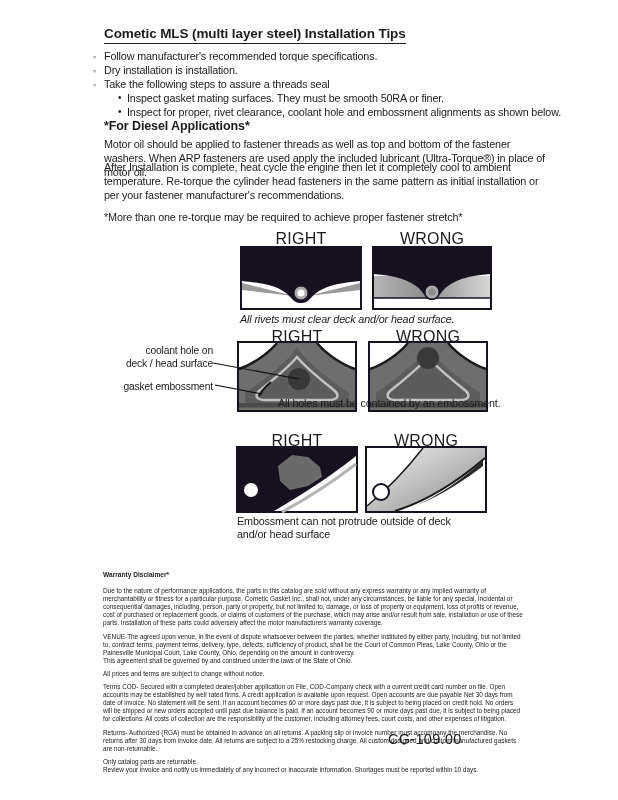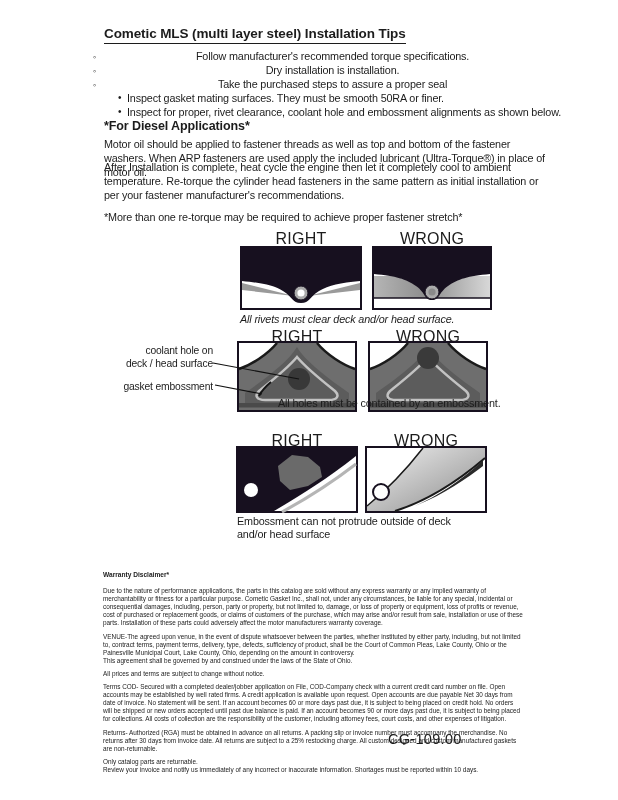--- a/index.html
+++ b/index.html
@@ -3,21 +3,21 @@
 <meta charset="utf-8">
 <style>
   html,body{margin:0;padding:0;}
   body{width:618px;height:800px;background:#ffffff;font-family:"Liberation Sans","DejaVu Sans",sans-serif;color:#1c1c1c;overflow:hidden;}
   .page{position:relative;width:572px;height:800px;background:#fff;}
   .abs{position:absolute;}
 
   .title{left:104px;top:26px;font-size:13.5px;font-weight:bold;border-bottom:1.8px solid #1c1c1c;padding-bottom:2px;letter-spacing:-0.1px;white-space:nowrap;}
 
   .bullets{left:95px;top:49px;font-size:10.8px;line-height:14px;letter-spacing:-0.15px;white-space:nowrap;}
-  .b1{padding-left:9px;position:relative;text-align:center;}
+  .b1{padding-left:9px;position:relative;}
   .b1::before{content:"\25E6";position:absolute;left:-2px;font-size:9px;top:1px;}
   .b2{padding-left:32px;position:relative;}
   .b2::before{content:"\2022";position:absolute;left:23px;font-size:10px;}
 
   .diesel-h{left:104px;top:119px;font-size:12.5px;font-weight:bold;letter-spacing:-0.1px;}
   .para{left:104px;width:442px;font-size:10.8px;line-height:14px;letter-spacing:-0.15px;}
   .p1{top:137px;}
   .p2{top:160px;}
   .pnote{top:210px;white-space:nowrap;}
 
@@ -37,21 +37,21 @@
 </head>
 <body>
 
 <div class="page">
 
   <div class="abs title">Cometic MLS (multi layer steel) Installation Tips</div>
 
   <div class="abs bullets">
     <div class="b1">Follow manufacturer's recommended torque specifications.</div>
     <div class="b1">Dry installation is installation.</div>
-    <div class="b1">Take the purchased steps to assure a proper seal</div>
+    <div class="b1">Take the following steps to assure a threads seal</div>
     <div class="b2">Inspect gasket mating surfaces.  They must be smooth 50RA or finer.</div>
     <div class="b2">Inspect for proper, rivet clearance, coolant hole and embossment alignments as shown below.</div>
   </div>
 
   <div class="abs diesel-h">*For Diesel Applications*</div>
   <div class="abs para p1">Motor oil should be applied to fastener threads as well as top and bottom of the fastener washers. When ARP fasteners are used apply the included lubricant (Ultra-Torque®) in place of motor oil.</div>
   <div class="abs para p2">After Installation is complete, heat cycle the engine then let it completely cool to ambient temperature. Re-torque the cylinder head fasteners in the same pattern as initial installation or per your fastener manufacturer's recommendations.</div>
   <div class="abs para pnote">*More than one re-torque may be required to achieve proper fastener stretch*</div>
 
   <div class="abs dlabel" style="left:240px;top:230px;width:122px;">RIGHT</div>

